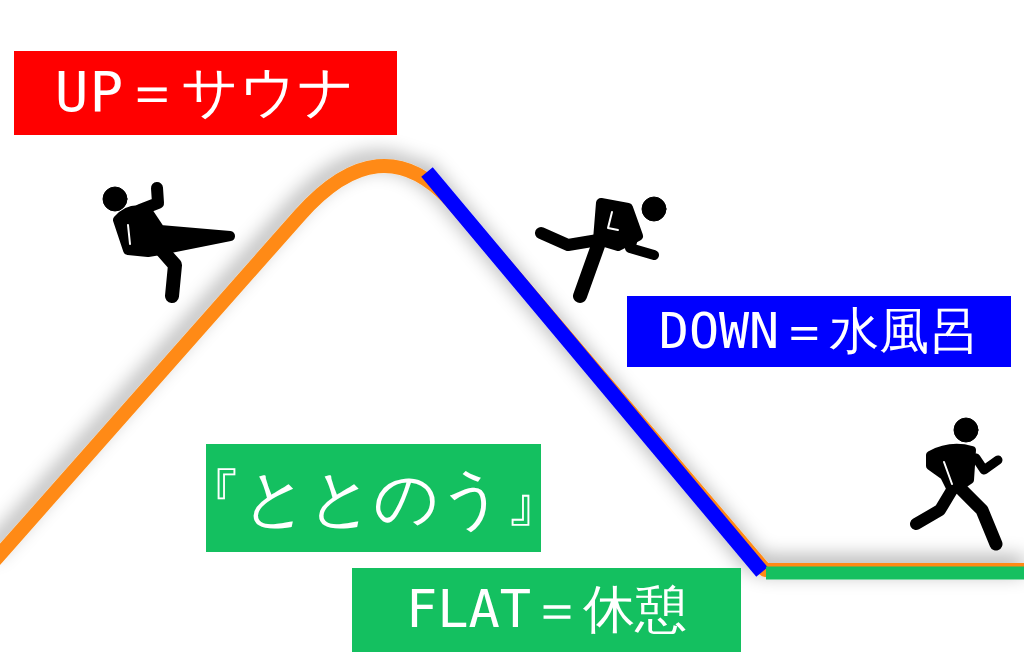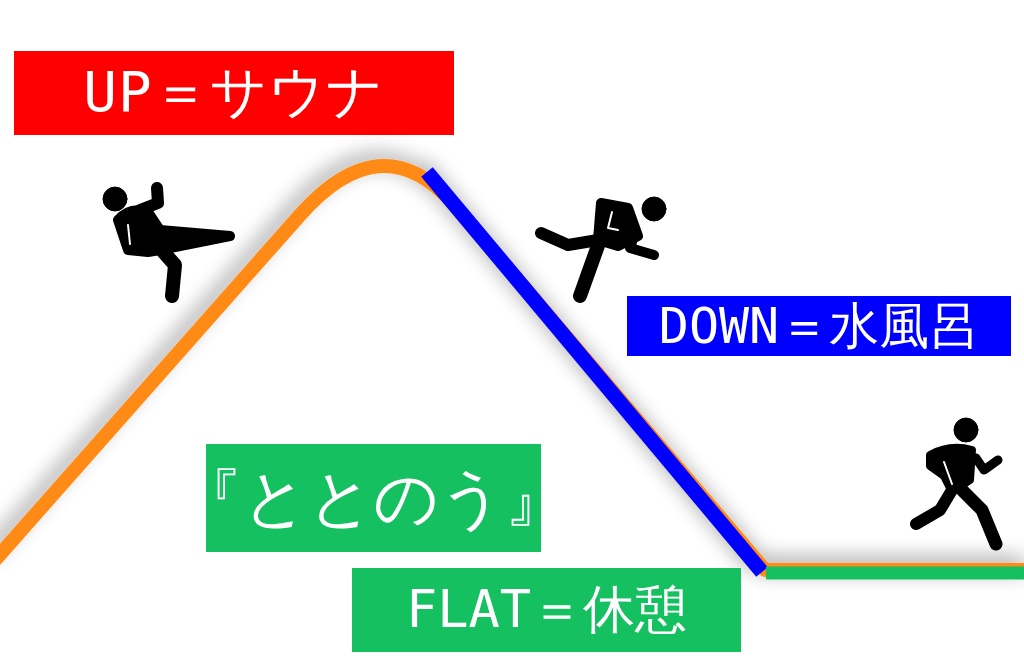--- a/index.html
+++ b/index.html
@@ -8,22 +8,22 @@
       background: #ffffff;
       font-family: "DejaVu Sans Mono", "Liberation Mono", monospace;
     }
     .canvas { position: absolute; left: 0; top: 0; width: 1024px; height: 663px; }
     .label {
       position: absolute; color: #ffffff;
       display: flex; align-items: center; justify-content: center;
       box-sizing: border-box; white-space: nowrap;
       font-family: "DejaVu Sans Mono", "Liberation Mono", monospace;
     }
-    .label-up { left: 14px; top: 51px; width: 440px; height: 84px; font-size: 56px; letter-spacing: 1px; }
-    .label-down { left: 627px; top: 296px; width: 384px; height: 60px; font-size: 50px; }
+    .label-up { left: 14px; top: 51px; width: 383px; height: 84px; font-size: 56px; letter-spacing: 1px; }
+    .label-down { left: 627px; top: 296px; width: 384px; height: 71px; font-size: 50px; }
     .label-totonou { left: 206px; top: 413px; width: 335px; height: 108px; font-size: 64px; font-family: "DejaVu Serif", "Liberation Serif", serif; }
     .label-flat { left: 341px; top: 568px; width: 389px; height: 84px; font-size: 52px; margin-left: 11px; }
   </style>
 </head>
 <body>
 
 <svg class="canvas" viewBox="0 0 1024 663" width="1024" height="663">
   <defs>
     <filter id="shadow" x="-20%" y="-20%" width="140%" height="140%">
       <feGaussianBlur in="SourceAlpha" stdDeviation="10"></feGaussianBlur>

